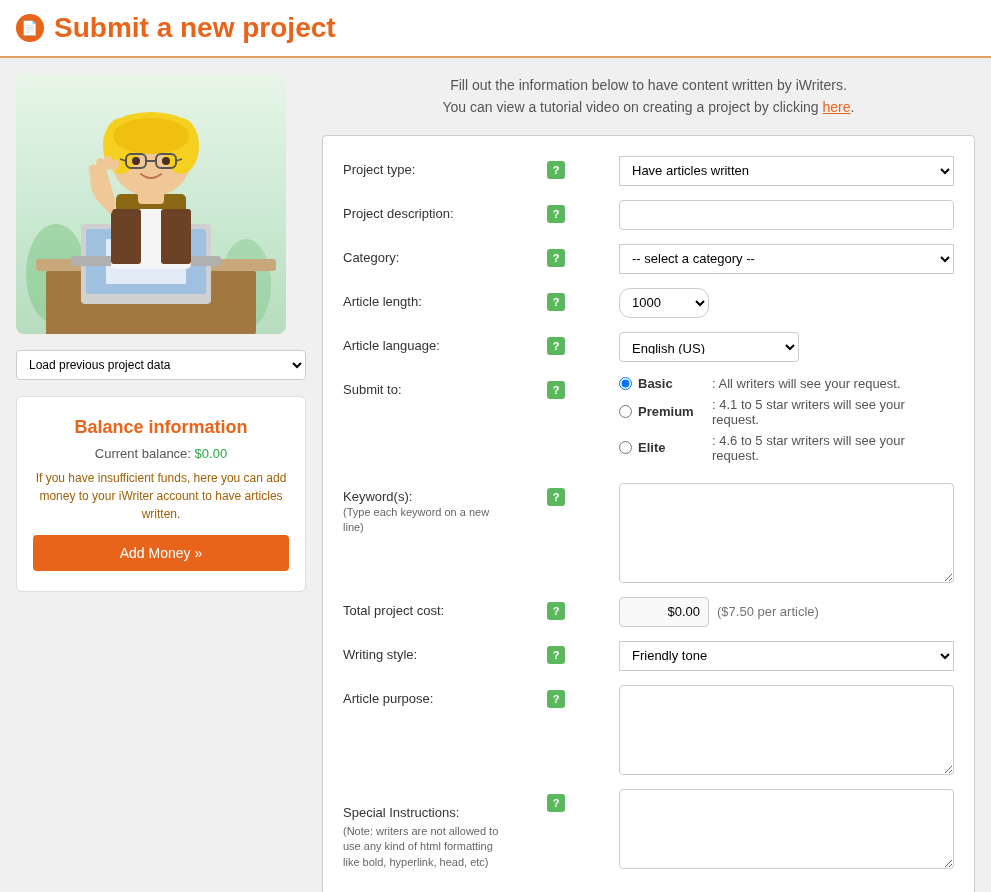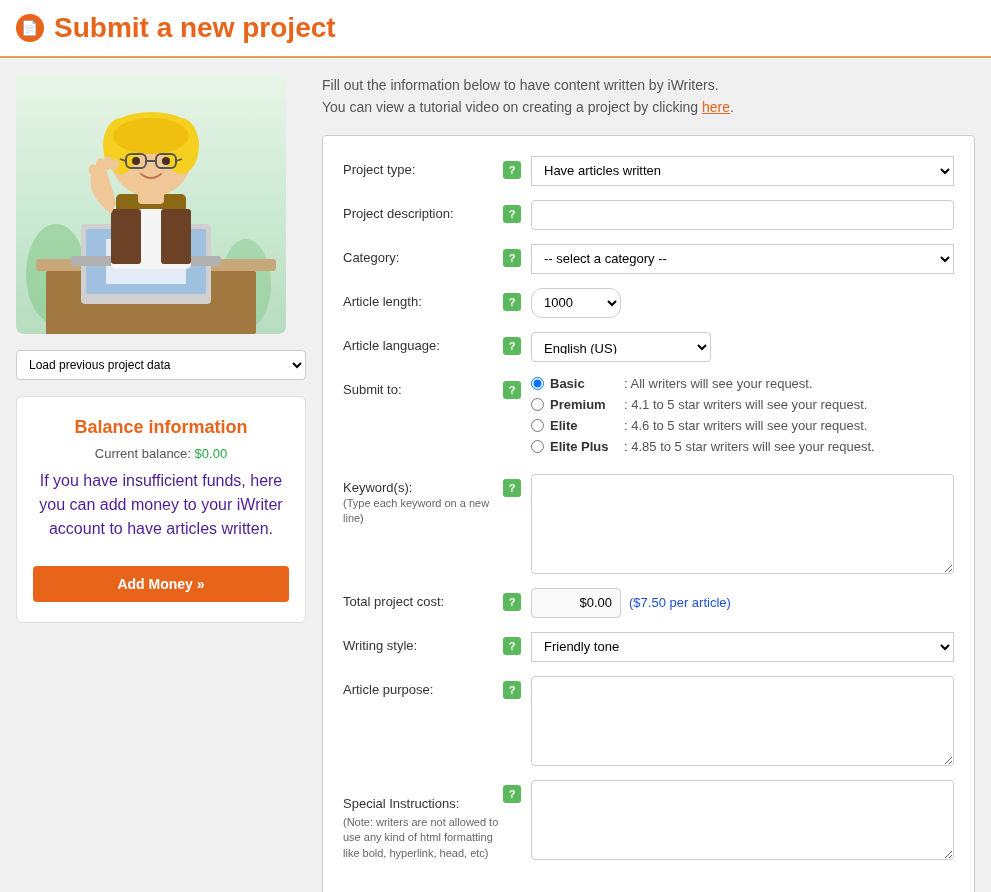--- a/index.html
+++ b/index.html
@@ -70,60 +70,61 @@
     .balance-card .current-balance {
       font-size: 13px;
       color: #555;
       margin-bottom: 8px;
     }
     .balance-card .current-balance a {
       color: #28a745;
       text-decoration: none;
     }
     .balance-card .balance-desc {
-      font-size: 16px;
-      color: #4c1d95;
-      margin-bottom: 25px;
+      font-size: 12px;
+      color: #a16207;
+      margin-bottom: 12px;
       line-height: 1.5;
     }
     .add-money-btn {
       background: #e8641a;
       color: white;
       border: none;
       border-radius: 4px;
       padding: 10px 24px;
       font-size: 14px;
-      font-weight: bold;
+      font-weight: normal;
       cursor: pointer;
       width: 100%;
     }
 
     
     .form-area { flex: 1; }
 
     .intro-text {
-      text-align: left;
+      text-align: center;
       font-size: 14px;
       color: #555;
       margin-bottom: 16px;
       line-height: 1.6;
     }
     .intro-text a { color: #e8641a; }
 
     .form-card {
       background: #fff;
       border: 1px solid #ccc;
       border-radius: 4px;
       padding: 20px;
     }
 
     .form-row {
       display: flex;
       align-items: flex-start;
       margin-bottom: 14px;
+      gap: 44px;
     }
 
     .form-label {
       width: 160px;
       flex-shrink: 0;
       font-size: 13px;
       color: #333;
       padding-top: 6px;
       font-weight: normal;
     }
@@ -216,21 +217,21 @@
       padding: 5px 8px;
       border: 1px solid #ccc;
       border-radius: 4px;
       font-size: 13px;
       height: 30px;
       text-align: right;
       background: #f9f9f9;
     }
     .cost-per-article {
       font-size: 13px;
-      color: #1d4ed8;
+      color: #737373;
     }
 
     .purpose-textarea {
       flex: 1;
       border: 1px solid #ccc;
       border-radius: 4px;
       font-size: 13px;
       padding: 6px 8px;
       resize: vertical;
       height: 90px;
@@ -433,25 +434,20 @@
             <div class="radio-row">
               <input type="radio" name="submit_to" value="premium" style="">
               <span class="radio-label">Premium</span>
               <span class="radio-desc">: 4.1 to 5 star writers will see your request.</span>
             </div>
             <div class="radio-row">
               <input type="radio" name="submit_to" value="elite" style="">
               <span class="radio-label">Elite</span>
               <span class="radio-desc">: 4.6 to 5 star writers will see your request.</span>
             </div>
-            <div class="radio-row">
-              <input type="radio" name="submit_to" value="elite_plus" style="">
-              <span class="radio-label">Elite Plus</span>
-              <span class="radio-desc">: 4.85 to 5 star writers will see your request.</span>
-            </div>
           </div>
         </div>
 
         <div class="form-row">
           <div class="form-label">
             <span>Keyword(s):</span><br>
             <small style="font-size:11px;color:#666;">(Type each keyword on a new line)</small>
           </div>
           <div class="help-icon">?</div>
           <textarea class="keywords-textarea" style=""></textarea>

